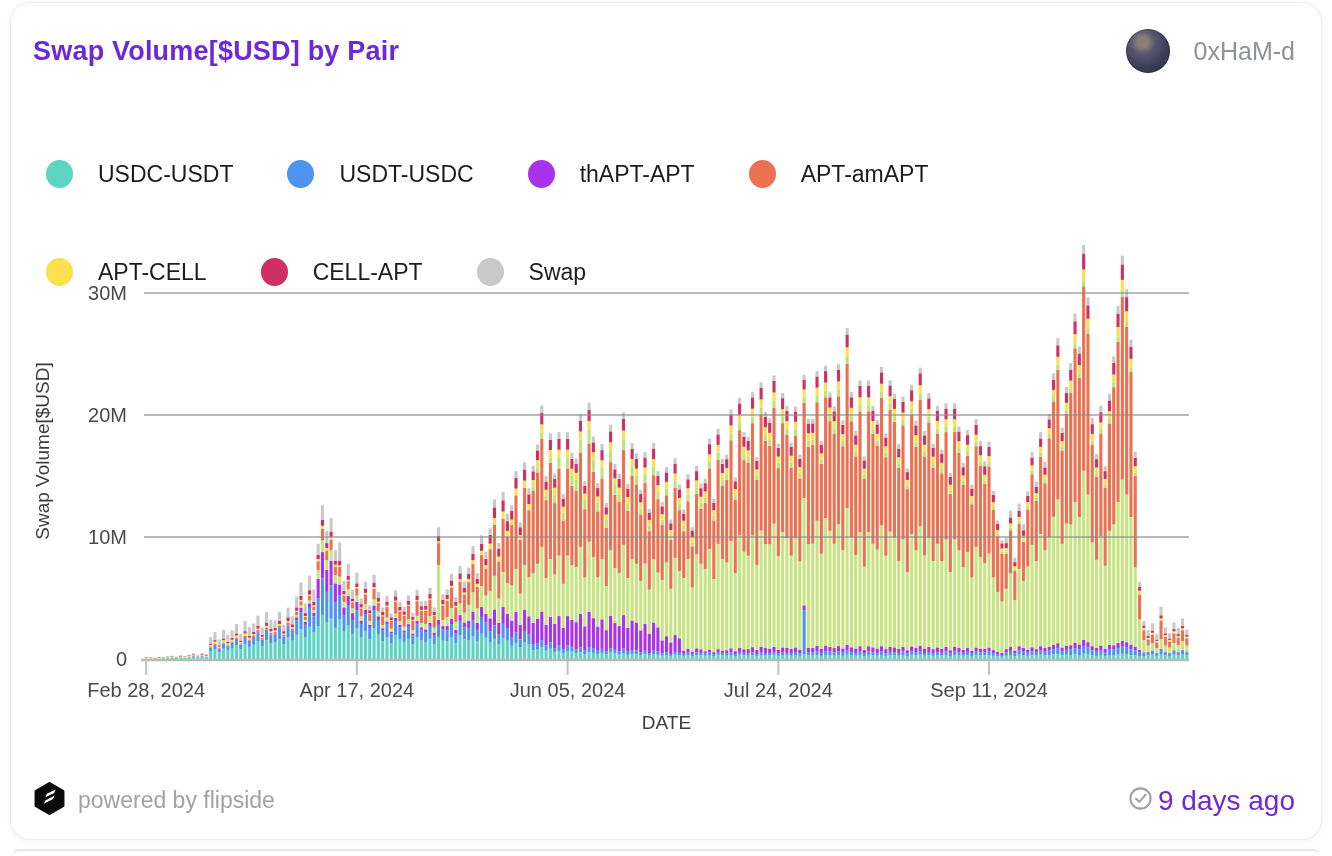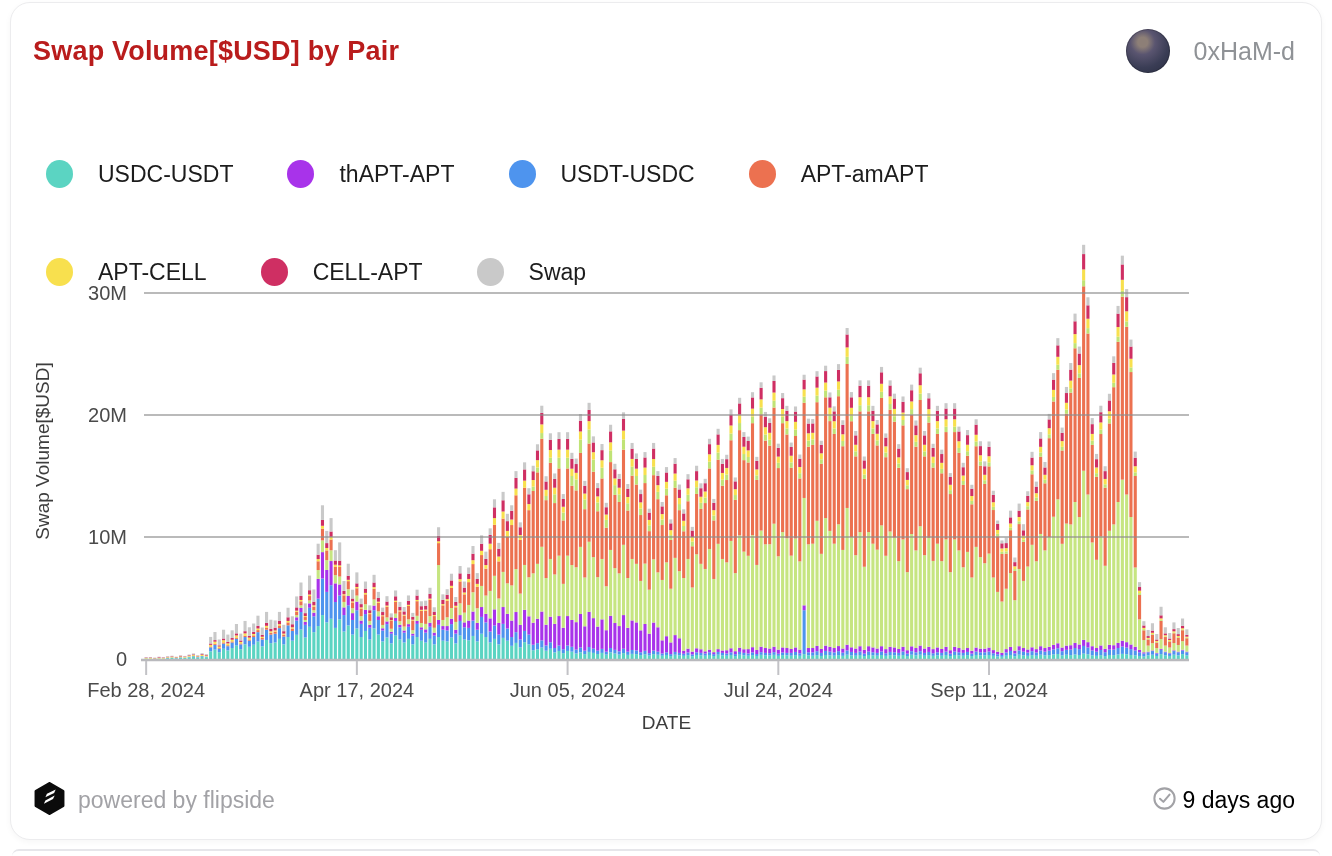--- a/index.html
+++ b/index.html
@@ -3,21 +3,21 @@
 <meta charset="utf-8">
 <style>
   html,body{margin:0;padding:0;background:#fff;font-family:"Liberation Sans","DejaVu Sans",sans-serif;}
   .page{width:1332px;height:856px;position:relative;background:#fff;overflow:hidden;}
   .card{position:absolute;left:10px;top:2px;width:1310px;height:836px;background:#fff;
         border:1px solid #ececee;border-radius:20px;box-shadow:0 2px 6px rgba(0,0,0,.04);}
   .next-card-edge{position:absolute;left:12px;right:12px;bottom:0;height:5px;
         border-top:2px solid #e6e6ea;border-radius:12px 12px 0 0;}
   
   .header{position:absolute;top:26px;left:22px;right:26px;display:flex;justify-content:space-between;align-items:center;}
-  .title{font-size:27px;font-weight:700;color:#b91c1c;letter-spacing:.2px;margin:0;}
+  .title{font-size:27px;font-weight:700;color:#6d28d9;letter-spacing:.2px;margin:0;}
   .user{display:flex;align-items:center;gap:24px;cursor:pointer;}
   .avatar{width:44px;height:44px;border-radius:50%;
         background:radial-gradient(circle at 38% 30%,#8d7f77 0 12%,#5a5570 30%,#3a3d55 62%,#282b3f 100%);
         box-shadow:inset 0 0 0 1px rgba(0,0,0,.2);}
   .username{font-size:25px;color:#8f9296;}
   
   .legend{position:absolute;top:110px;left:35px;right:30px;display:flex;flex-direction:column;row-gap:23px;}
   .legend-row{display:flex;column-gap:54px;align-items:center;flex-wrap:nowrap;margin-top:47px;}
   .legend-item{display:flex;align-items:center;gap:25px;cursor:pointer;}
   .legend-swatch{width:27px;height:28px;border-radius:50%;flex:0 0 auto;}
@@ -25,21 +25,21 @@
   
   svg.chart{position:absolute;left:0;top:0;width:1310px;height:836px;}
   svg.chart text{font-family:"Liberation Sans","DejaVu Sans",sans-serif;}
   .tick-label{font-size:20px;fill:#4a4a4a;}
   .axis-title{font-size:19px;fill:#3d3d3d;}
   
   .footer{position:absolute;left:22px;right:26px;bottom:20px;display:flex;justify-content:space-between;align-items:center;}
   .powered{display:flex;align-items:center;gap:12px;cursor:pointer;}
   .powered-text{font-size:23px;color:#a2a2a6;}
   .updated{display:flex;align-items:center;gap:4px;}
-  .updated-text{font-size:23px;color:#000000;}
+  .updated-text{font-size:28px;color:#6d28d9;}
 </style>
 </head>
 <body>
 
 <div class="page">
   <div class="card">
 
     <svg class="chart" id="chart" viewBox="0 0 1310 836">
         <rect x="133.60" y="655.63" width="3.10" height="0.37" fill="#5bd4c2"></rect>
         <rect x="133.60" y="655.02" width="3.10" height="0.61" fill="#f8e04e"></rect>
@@ -2078,26 +2078,26 @@
       </div>
     </div>
 
     <div class="legend" id="legend">
         <div class="legend-row">
           <div class="legend-item">
             <span class="legend-swatch" style="background: rgb(91, 212, 194);"></span>
             <span class="legend-label">USDC-USDT</span>
           </div>
           <div class="legend-item">
+            <span class="legend-swatch" style="background: rgb(78, 148, 238);"></span>
+            <span class="legend-label">USDT-USDC</span>
+          </div>
+          <div class="legend-item">
             <span class="legend-swatch" style="background: rgb(168, 51, 234);"></span>
             <span class="legend-label">thAPT-APT</span>
-          </div>
-          <div class="legend-item">
-            <span class="legend-swatch" style="background: rgb(78, 148, 238);"></span>
-            <span class="legend-label">USDT-USDC</span>
           </div>
           <div class="legend-item">
             <span class="legend-swatch" style="background: rgb(236, 113, 80);"></span>
             <span class="legend-label">APT-amAPT</span>
           </div>
         </div>
         <div class="legend-row">
           <div class="legend-item">
             <span class="legend-swatch" style="background: rgb(248, 224, 78);"></span>
             <span class="legend-label">APT-CELL</span>

